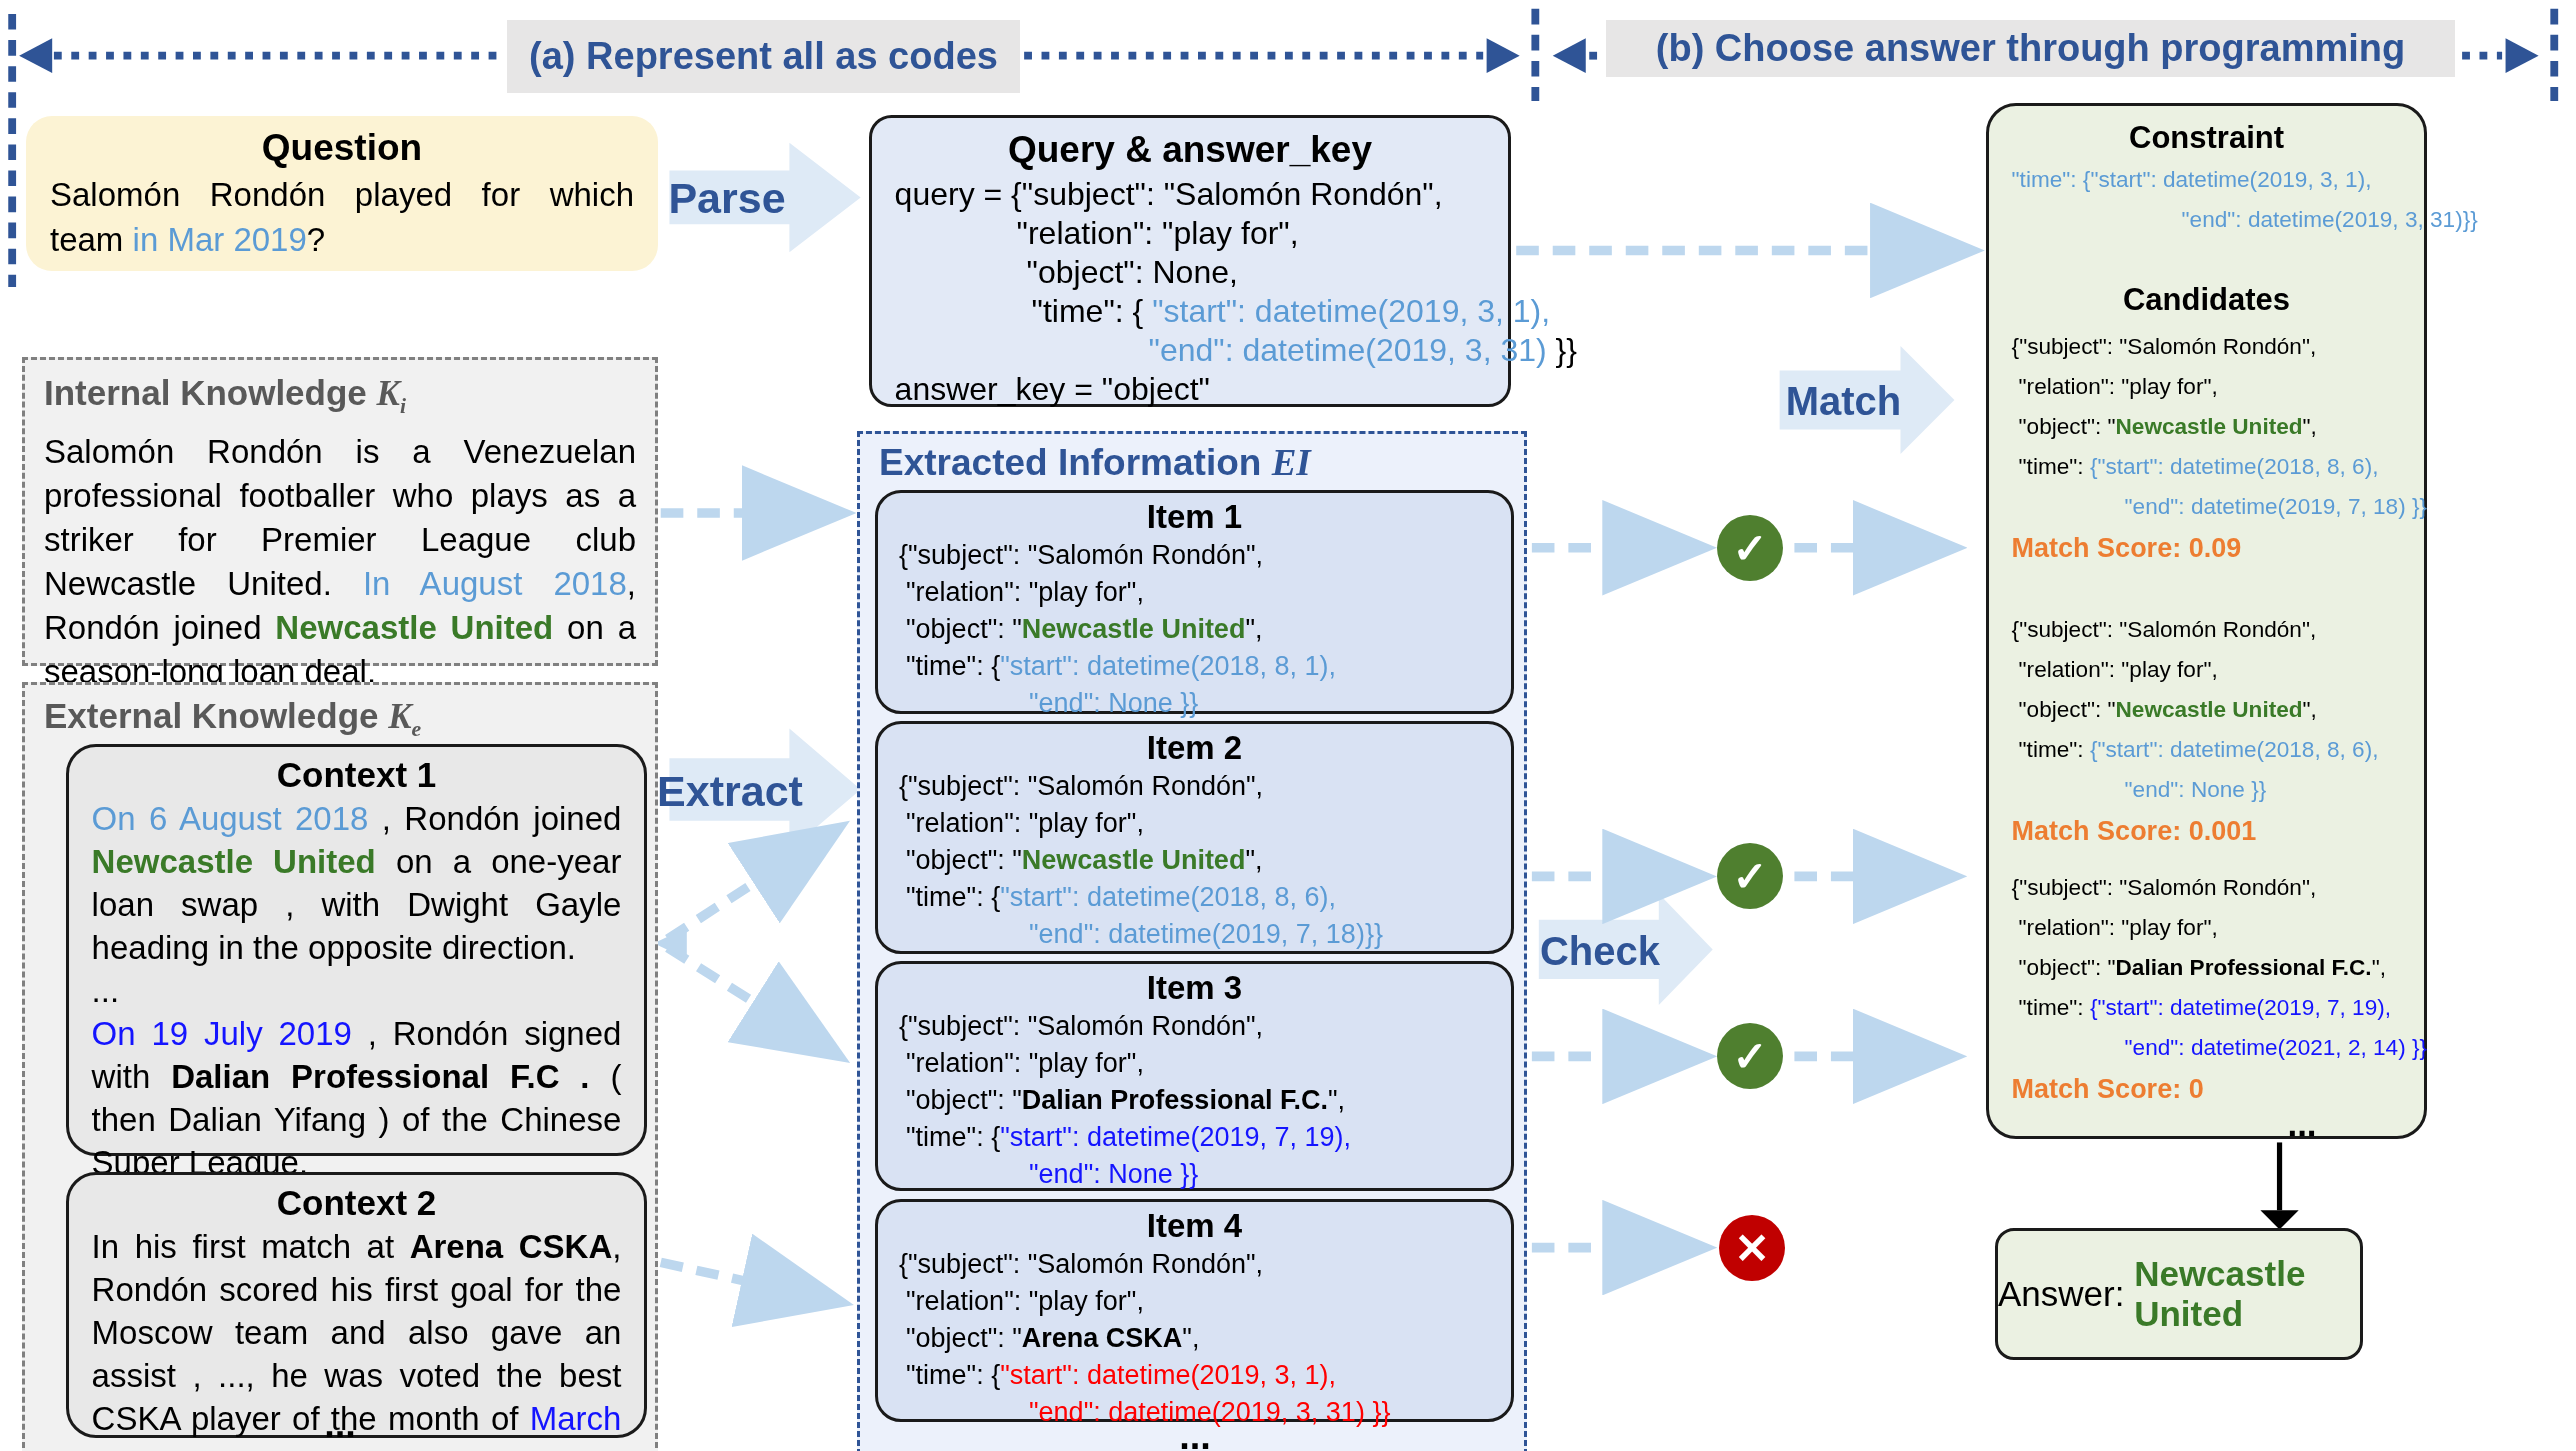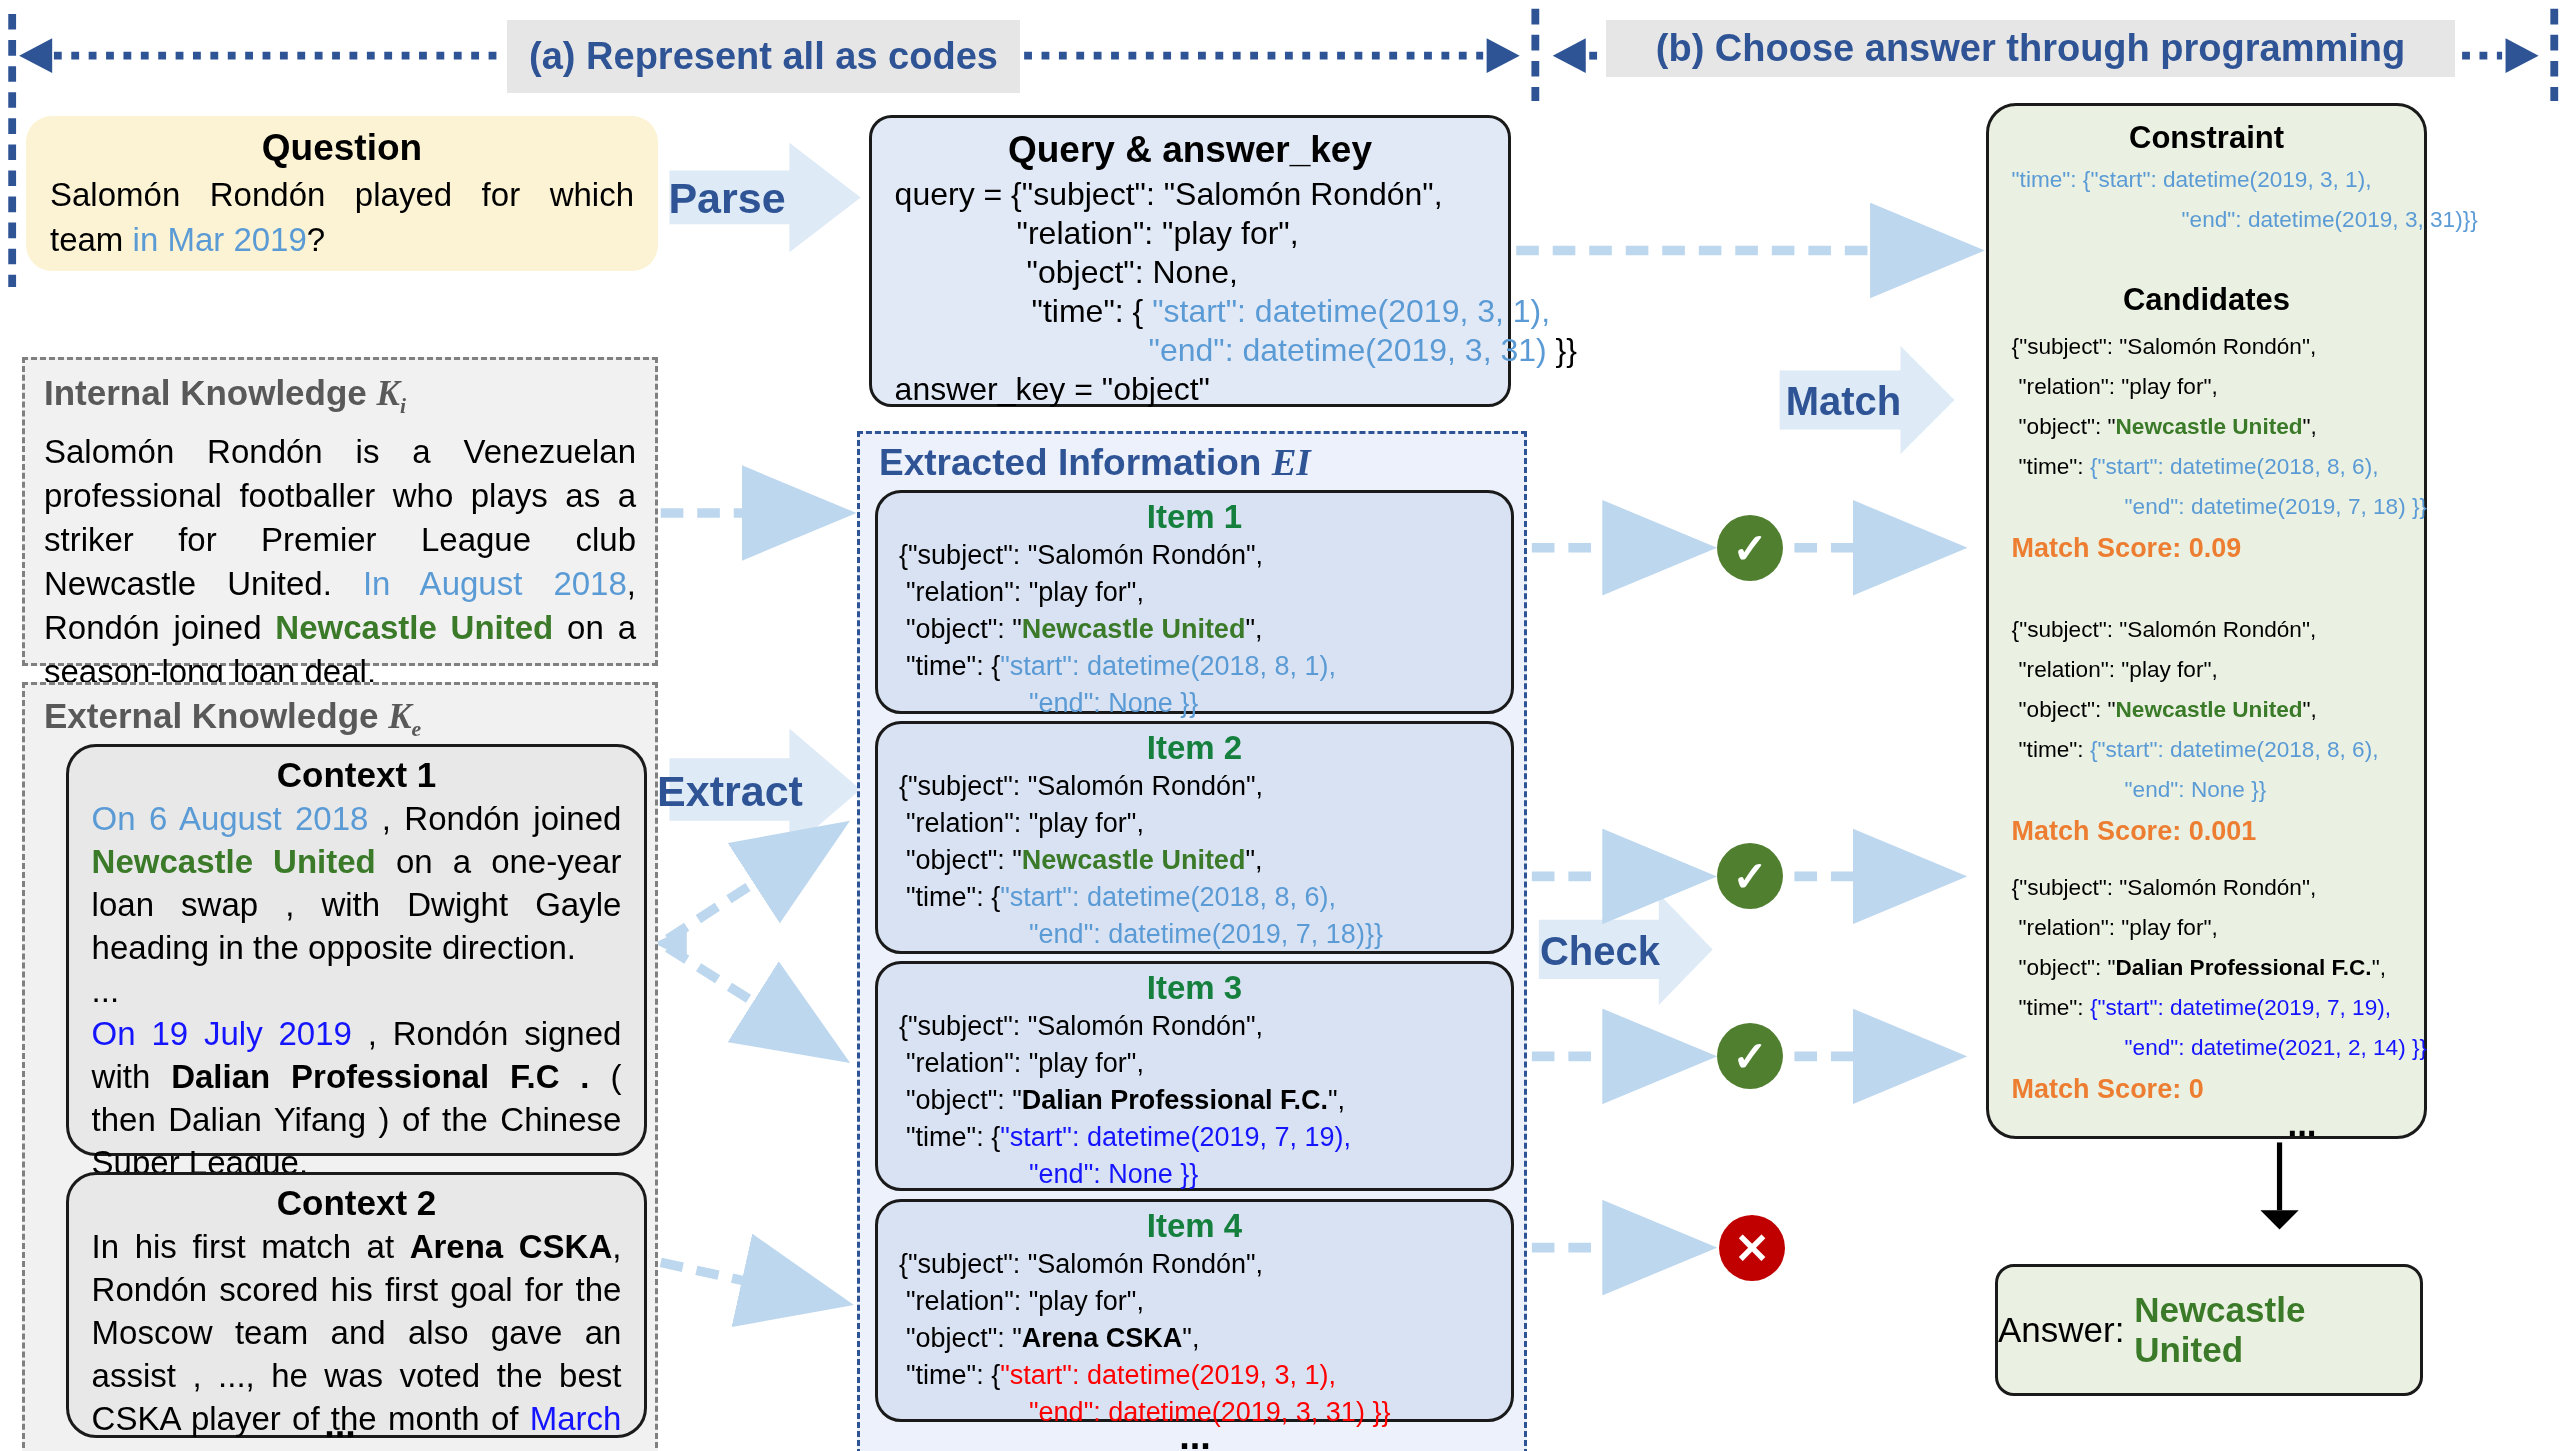--- a/index.html
+++ b/index.html
@@ -25,21 +25,21 @@
   .kbox { background:#F1F1F1; border:3.5px dashed #808080; padding:8.7px 19px; }
   .ktitle { font-size:35px; font-weight:bold; color:#595959; line-height:47px; }
   .kbody { font-size:33px; line-height:44px; color:#000; text-align:justify; text-align-last:left; }
   .ctx { background:#E8E8E8; border:3.5px solid #1a1a1a; border-radius:30px; padding:5.2px 22.6px; position:absolute; }
   .ctitle { text-align:center; font-weight:bold; font-size:35px; line-height:45px; color:#000; }
   .cbody { font-size:33px; line-height:43px; color:#000; text-align:justify; text-align-last:left; }
 
   .eibox { background:#ECF1FB; border:3.5px dashed #2F5496; }
   .eititle { position:absolute; left:19px; top:7px; font-size:37px; font-weight:bold; color:#2F5496; }
   .item { position:absolute; background:#D9E2F3; border:3.5px solid #1a1a1a; border-radius:26px; padding:3.5px 21px; left:15px; width:639px; }
-  .ititle { text-align:center; font-weight:bold; font-size:33px; line-height:40px; color:#15803d; }
+  .ititle { text-align:center; font-weight:bold; font-size:33px; line-height:40px; color:#000000; }
   .icode { font-size:27px; line-height:37px; white-space:nowrap; color:#000; }
 
   .candbox { background:#EBF1E2; border:3.5px solid #1a1a1a; border-radius:30px; padding:8.7px 22.6px; }
   .rtitle { text-align:center; font-weight:bold; font-size:31px; line-height:45px; color:#000; }
   .rcode { font-size:22.6px; line-height:40px; white-space:nowrap; color:#000; }
   .score { font-size:27px; line-height:43px; font-weight:bold; color:#ED7D31; }
 
   .answer { background:#EBF1E2; border:3.5px solid #1a1a1a; border-radius:19px;
             display:flex; align-items:center; justify-content:center; font-size:35px; color:#000; }
 
@@ -270,19 +270,19 @@
       <div class="rcode ind1">"relation": "play for",</div>
       <div class="rcode ind1"><span>"object": "</span><span class="bk">Dalian Professional F.C.</span><span>",</span></div>
       <div class="rcode ind1"><span>"time": </span><span class="bb">{"start": datetime(2019, 7, 19),</span></div>
       <div class="rcode bb" style="padding-left:113px;">"end": datetime(2021, 2, 14) }}</div>
       <div class="score">Match Score: 0</div>
     </div>
 
     <div class="dots" style="left:261px; top:998px; width:104px; font-size:35px;">...</div>
   </div>
 
-  <div class="box answer" style="left:1995px; top:1228px; width:428px; height:132px;margin-top:36px;">
+  <div class="box answer" style="left:1995px; top:1228px; width:368px; height:132px;">
     <span style="white-space:pre;">Answer: </span>
     <span class="gr" style="font-size:35px;">Newcastle United</span>
   </div>
 
 </div>
 
 
 </body></html>

